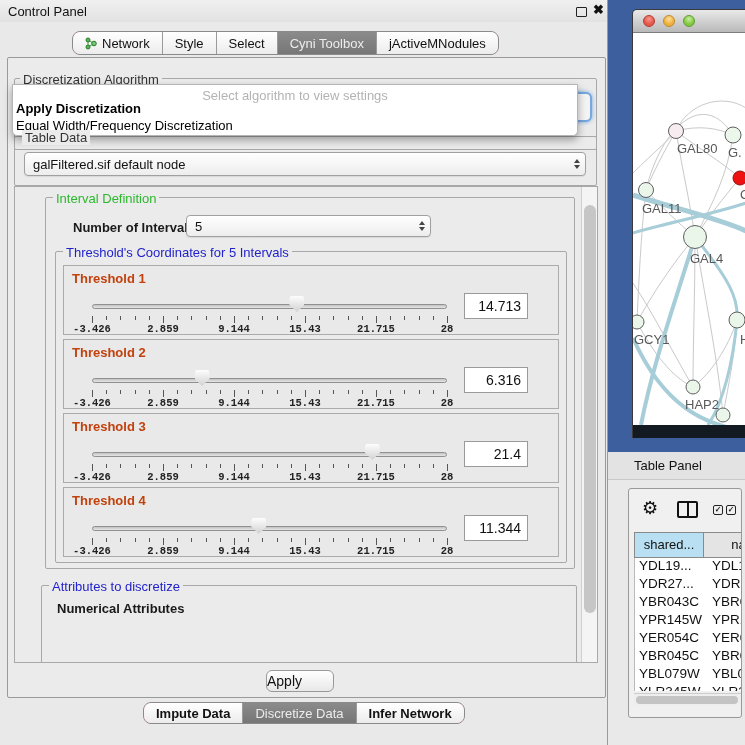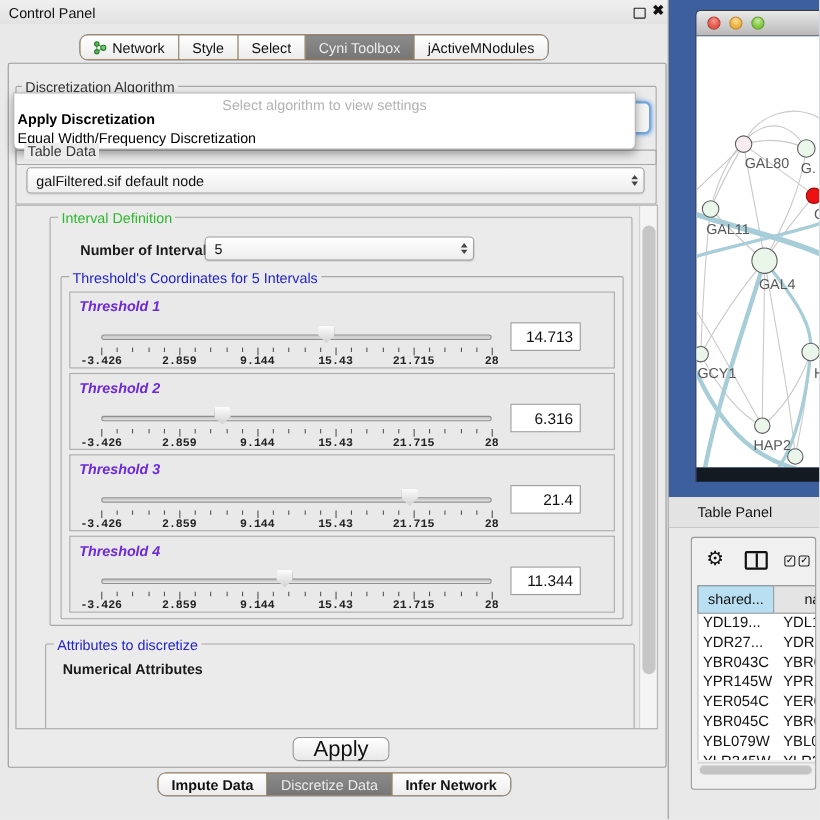--- a/index.html
+++ b/index.html
@@ -7,21 +7,21 @@
   body { font-family:"Liberation Sans", sans-serif; font-size:13px; color:#1a1a1a; background:#e9e9e9; }
   #root { position:relative; width:745px; height:745px; overflow:hidden; background:#e9e9e9; }
   .abs { position:absolute; }
 
   
   #cp-titlebar { left:0; top:0; width:607px; height:22px; background:linear-gradient(#f0f0f0,#e2e2e2); }
   #cp-title { left:8px; top:4px; font-size:13px; color:#111; }
   #float-btn { left:576px; top:7px; width:11px; height:10px; border:1.5px solid #222; border-radius:1px; }
   #close-btn { left:593px; top:2px; font-size:13px; font-weight:bold; color:#111; }
 
-  .tabgroup { display:flex; border:1px solid #8a8a8a; border-radius:8px; overflow:hidden; background:#a16207; height:24px; }
+  .tabgroup { display:flex; border:1px solid #8a8a8a; border-radius:8px; overflow:hidden; background:#fca5a5; height:24px; }
   .tabseg { display:flex; align-items:center; gap:5px; padding:0 12px; background:linear-gradient(#ffffff,#ececec); border-right:1px solid #9a9a9a; font-size:13px; color:#111; white-space:nowrap; }
   .tabseg:last-child { border-right:none; }
   .tabseg.selected { background:linear-gradient(#8b8b8b,#767676); color:#ececec; }
 
   #main-panel { left:7px; top:57px; width:599px; height:641px; background:#ebebeb; border:1px solid #9a9a9a; border-radius:2px; }
 
   .fieldset { position:absolute; border:1px solid #a8a8a8; border-radius:2px; }
   .fieldset-label { position:absolute; background:#ebebeb; padding:0 3px; font-size:13px; white-space:nowrap; }
   .lbl-green { color:#2eb82e; }
   .lbl-blue { color:#2222cc; }
@@ -38,35 +38,35 @@
   #algo-popup { left:12px; top:84px; width:566px; height:52px; background:#ffffff; border:1px solid #b5b5b5; border-radius:0 0 5px 5px; box-shadow:0 4px 9px rgba(0,0,0,0.35); z-index:30; }
   #algo-placeholder { position:absolute; left:0; top:3px; width:100%; text-align:center; color:#b3b3b3; font-size:13px; }
   .popup-option { position:absolute; left:3px; font-size:13px; color:#000; white-space:nowrap; }
 
   
   #scroll-panel { left:14px; top:186px; width:584px; height:477px; border:1px solid #a8a8a8; background:#ebebeb; overflow:hidden; }
   #vscroll { left:566px; top:0; width:17px; height:475px; background:#f4f4f4; border-left:1px solid #cfcfcf; }
   #vscroll-thumb { left:2px; top:18px; width:12px; height:408px; background:#c6c6c6; border-radius:6px; }
 
   .threshold-panel { position:absolute; left:48px; width:496px; height:70px; background:#e9e9e9; border:1px solid #ababab; }
-  .th-label { position:absolute; left:8px; top:5px; font-weight:bold; font-size:13px; color:#6d28d9;font-style:italic; }
+  .th-label { position:absolute; left:8px; top:5px; font-weight:bold; font-size:13px; color:#c2410c; }
   .slider-track { position:absolute; left:28px; top:38px; width:355px; height:5px; border:1px solid #909090; border-radius:3px; background:linear-gradient(#c2c2c2,#e6e6e6); }
   .slider-handle { position:absolute; top:30px; width:15px; height:16px; background:linear-gradient(#fdfdfd,#d2d2d2); clip-path:polygon(10% 0,90% 0,100% 14%,100% 55%,50% 100%,0 55%,0 14%); filter:drop-shadow(0 0 0.7px #777); }
   .ticks { position:absolute; left:0; top:0; width:100%; height:100%;font-family:Liberation Mono, monospace; }
   .tick { position:absolute; top:50px; width:1px; height:4px; background:#555; }
   .tick.major { height:7px; }
   .tick-label { position:absolute; top:57px; transform:translateX(-50%); font-size:10.5px; font-weight:bold; color:#222; white-space:nowrap; }
   .value-box { position:absolute; left:400px; top:27px; width:64px; height:26px; background:#ffffff; border:1px solid #9a9a9a; font-size:14px; color:#111; text-align:right; padding-right:6px; line-height:24px; }
 
   #attr-list { left:46px; top:432px; width:492px; height:46px; background:#ffffff; border:1px solid #9a9a9a; overflow:hidden; }
   .attr-item { position:absolute; left:6px; font-size:13px; color:#111; white-space:nowrap; }
   #attr-scroll { position:absolute; right:1px; top:1px; width:11px; height:43px; background:#e8e8e8; }
   #attr-thumb { position:absolute; left:1px; top:1px; width:9px; height:41px; background:#b5b5b5; border-radius:4px; }
 
-  #apply-btn { left:266px; top:670px; width:88px; height:22px; background:linear-gradient(#ffffff,#e8e8e8); border:1px solid #999; border-radius:6px; text-align:center; line-height:20px; font-size:20px; color:#111; }
+  #apply-btn { left:266px; top:670px; width:68px; height:22px; background:linear-gradient(#ffffff,#e8e8e8); border:1px solid #999; border-radius:6px; text-align:left; line-height:20px; font-size:14px; color:#111; }
 
   
   #divider { left:607px; top:0; width:1px; height:745px; background:#9a9a9a; }
   #desktop-blue { left:608px; top:0; width:137px; height:452px; background:#3e5f9e; }
   #net-window { left:632px; top:9px; width:113px; height:429px; border-left:1px solid #3a3a3a; border-top:1px solid #3a3a3a; border-radius:5px 0 0 0; overflow:hidden; }
   #net-titlebar { position:absolute; left:0; top:0; width:100%; height:23px; background:linear-gradient(#e9e9e9,#b9b9b9); border-bottom:1px solid #7d7d7d; }
   .tl { position:absolute; top:5px; width:12px; height:12px; border-radius:50%; }
   #tl-red { left:10px; background:radial-gradient(circle at 50% 30%, #f7988e, #e4574a 60%); border:1px solid #b33c31; }
   #tl-yellow { left:30px; background:radial-gradient(circle at 50% 30%, #fbdf9a, #eeb03c 60%); border:1px solid #c08b28; }
   #tl-green { left:50px; background:radial-gradient(circle at 50% 30%, #c7eda2, #82c83f 60%); border:1px solid #5f9e2e; }

